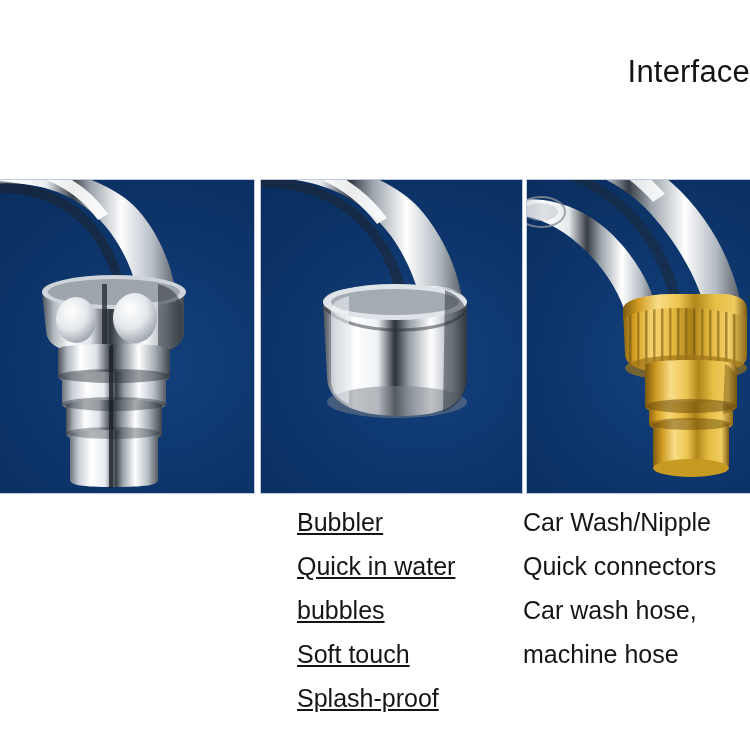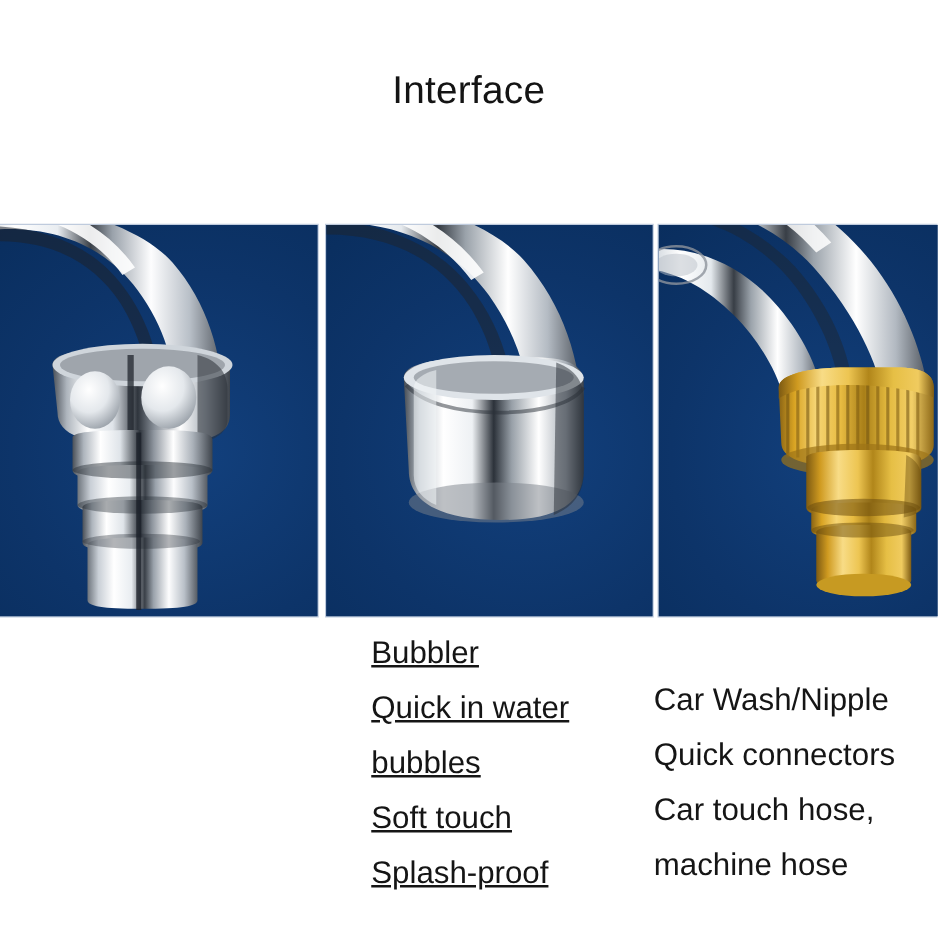--- a/index.html
+++ b/index.html
@@ -8,21 +8,21 @@
     background:#ffffff;
     font-family:"Liberation Sans", sans-serif;
     overflow:hidden;
     position:relative;
   }
   #page{position:relative;width:750px;height:750px;background:#fff;}
 
   
   .title{
     position:absolute;left:0;top:52px;width:750px;
-    text-align:center;
+    text-align:right;
     font-size:31px;
     font-weight:400;
     color:#141414;
     letter-spacing:0.2px;
     line-height:40px;
   }
 
   
   .panels{position:absolute;left:0;top:180px;width:750px;height:313px;}
 
@@ -48,21 +48,21 @@
   
   .caption{
     position:absolute;
     font-size:25px;
     line-height:44px;
     color:#151515;
     white-space:nowrap;
   }
   .cap-1{left:8px;top:518px;}
   .cap-2{left:297px;top:500px;text-decoration:underline;}
-  .cap-3{left:523px;top:500px;margin-top:38px;}
+  .cap-3{left:523px;top:500px;}
   .caption .ln{display:block;}
 </style>
 </head>
 <body>
 
 <div id="page">
 
   <div class="title">Interface</div>
 
   <div class="panels">
@@ -308,17 +308,17 @@
     <span class="ln">Bubbler</span>
     <span class="ln">Quick in water</span>
     <span class="ln">bubbles</span>
     <span class="ln">Soft touch</span>
     <span class="ln">Splash-proof</span>
   </div>
 
   <div class="caption cap-3">
     <span class="ln">Car Wash/Nipple</span>
     <span class="ln">Quick connectors</span>
-    <span class="ln">Car touch hose,</span>
+    <span class="ln">Car wash hose,</span>
     <span class="ln">machine hose</span>
   </div>
 
 </div>
 
 </body></html>

